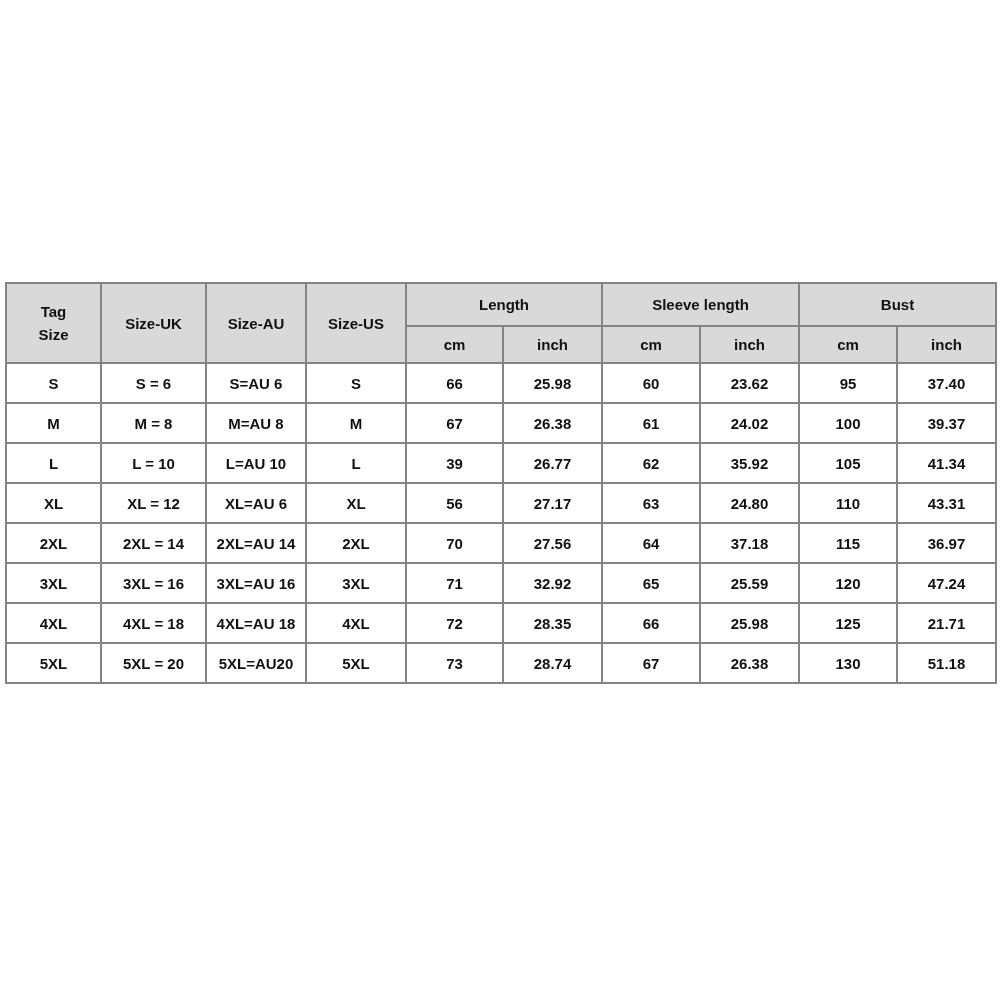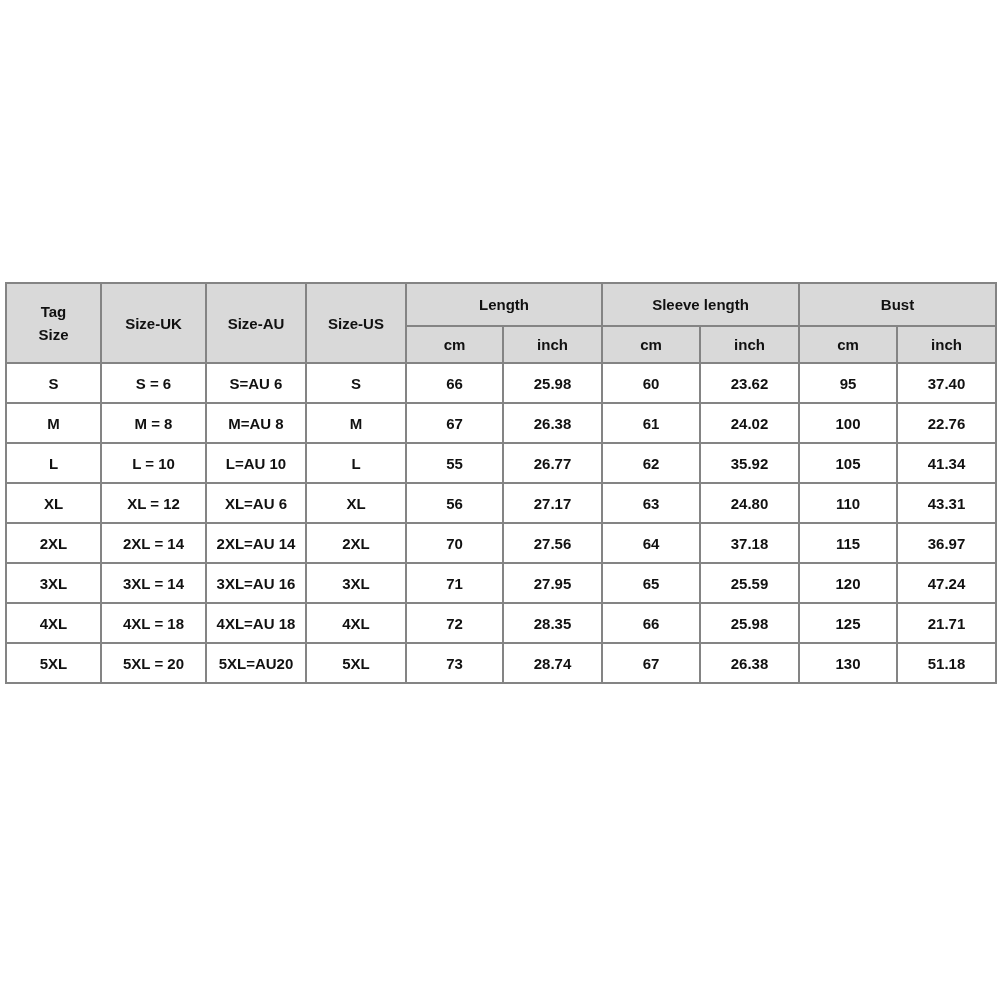--- a/index.html
+++ b/index.html
@@ -106,28 +106,28 @@
         <tr>
           <td>M</td>
           <td>M = 8</td>
           <td>M=AU 8</td>
           <td>M</td>
           <td>67</td>
           <td>26.38</td>
           <td>61</td>
           <td>24.02</td>
           <td>100</td>
-          <td>22.76</td>
+          <td>39.37</td>
         </tr>
         <tr>
           <td>L</td>
           <td>L = 10</td>
           <td>L=AU 10</td>
           <td>L</td>
-          <td>55</td>
+          <td>39</td>
           <td>26.77</td>
           <td>62</td>
           <td>35.92</td>
           <td>105</td>
           <td>41.34</td>
         </tr>
         <tr>
           <td>XL</td>
           <td>XL = 12</td>
           <td>XL=AU 6</td>
@@ -146,25 +146,25 @@
           <td>2XL</td>
           <td>70</td>
           <td>27.56</td>
           <td>64</td>
           <td>37.18</td>
           <td>115</td>
           <td>36.97</td>
         </tr>
         <tr>
           <td>3XL</td>
-          <td>3XL = 14</td>
+          <td>3XL = 16</td>
           <td>3XL=AU 16</td>
           <td>3XL</td>
           <td>71</td>
-          <td>27.95</td>
+          <td>32.92</td>
           <td>65</td>
           <td>25.59</td>
           <td>120</td>
           <td>47.24</td>
         </tr>
         <tr>
           <td>4XL</td>
           <td>4XL = 18</td>
           <td>4XL=AU 18</td>
           <td>4XL</td>

